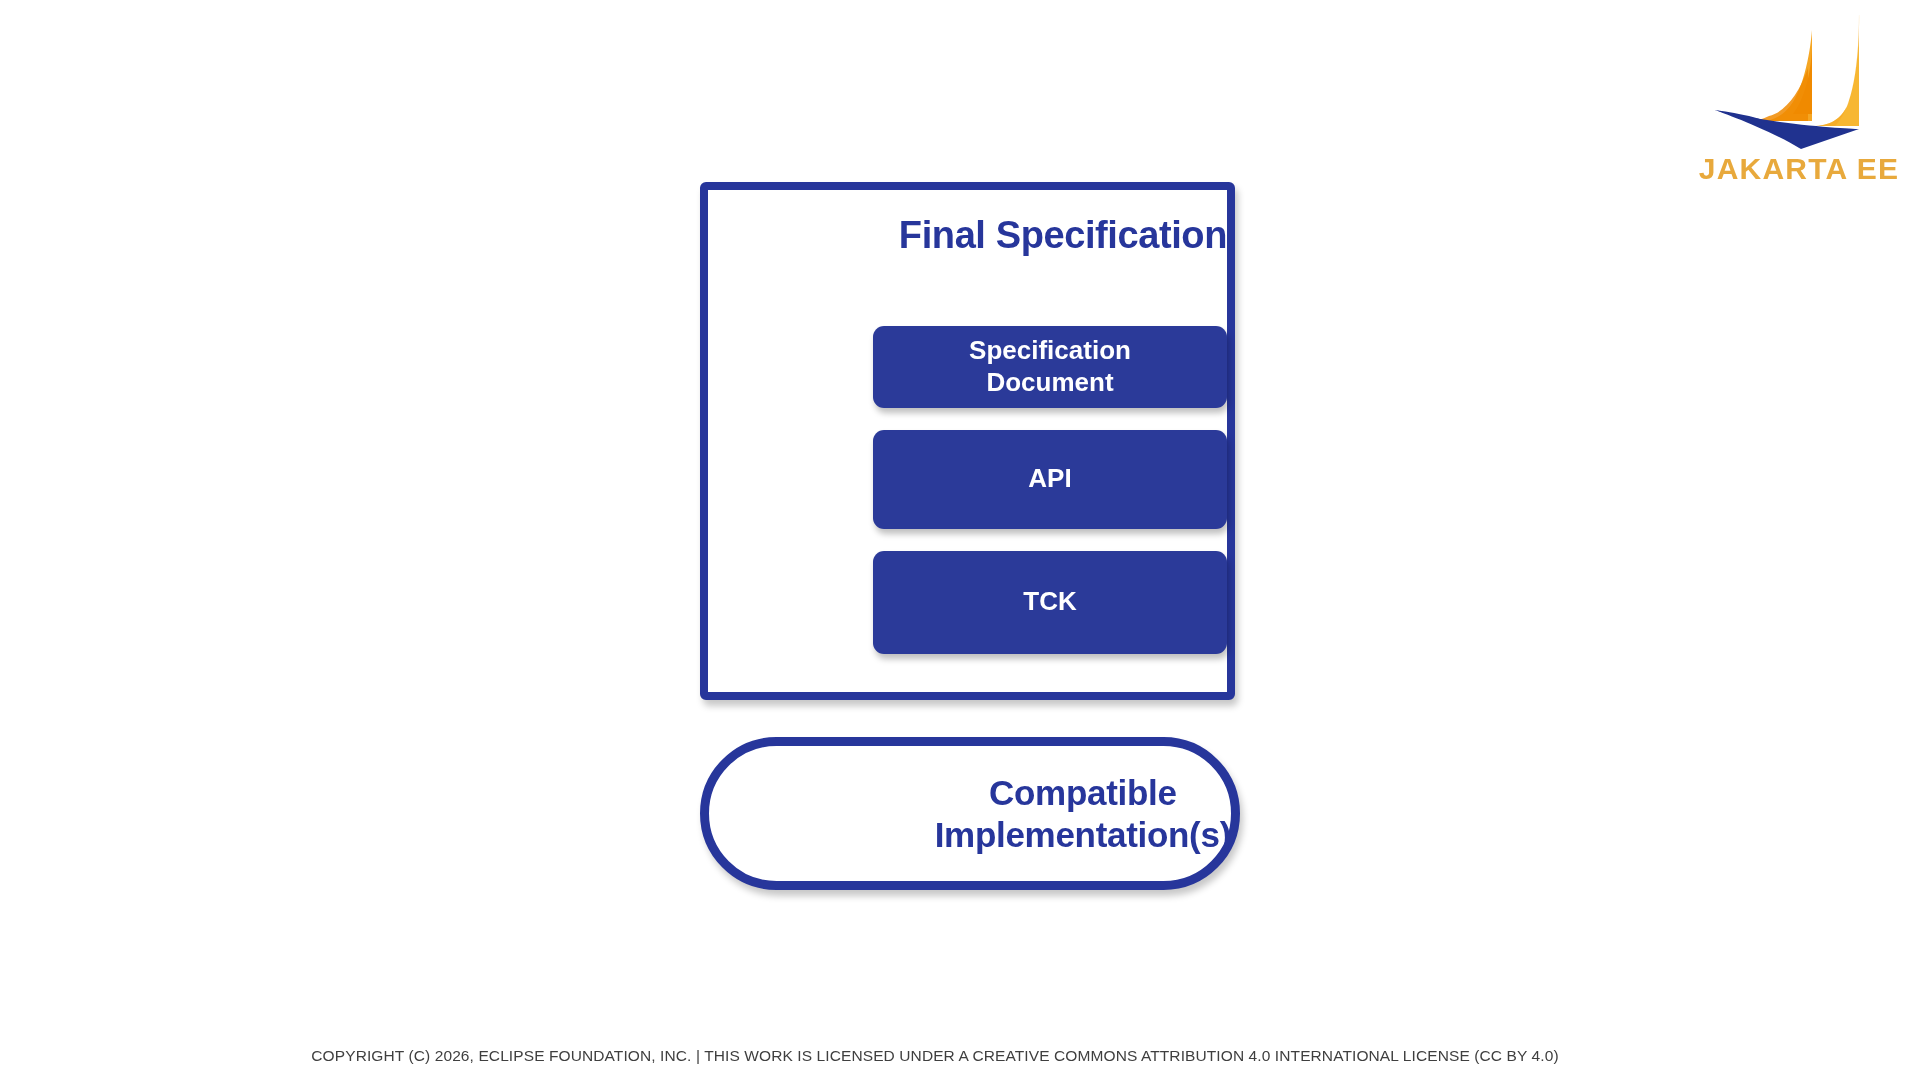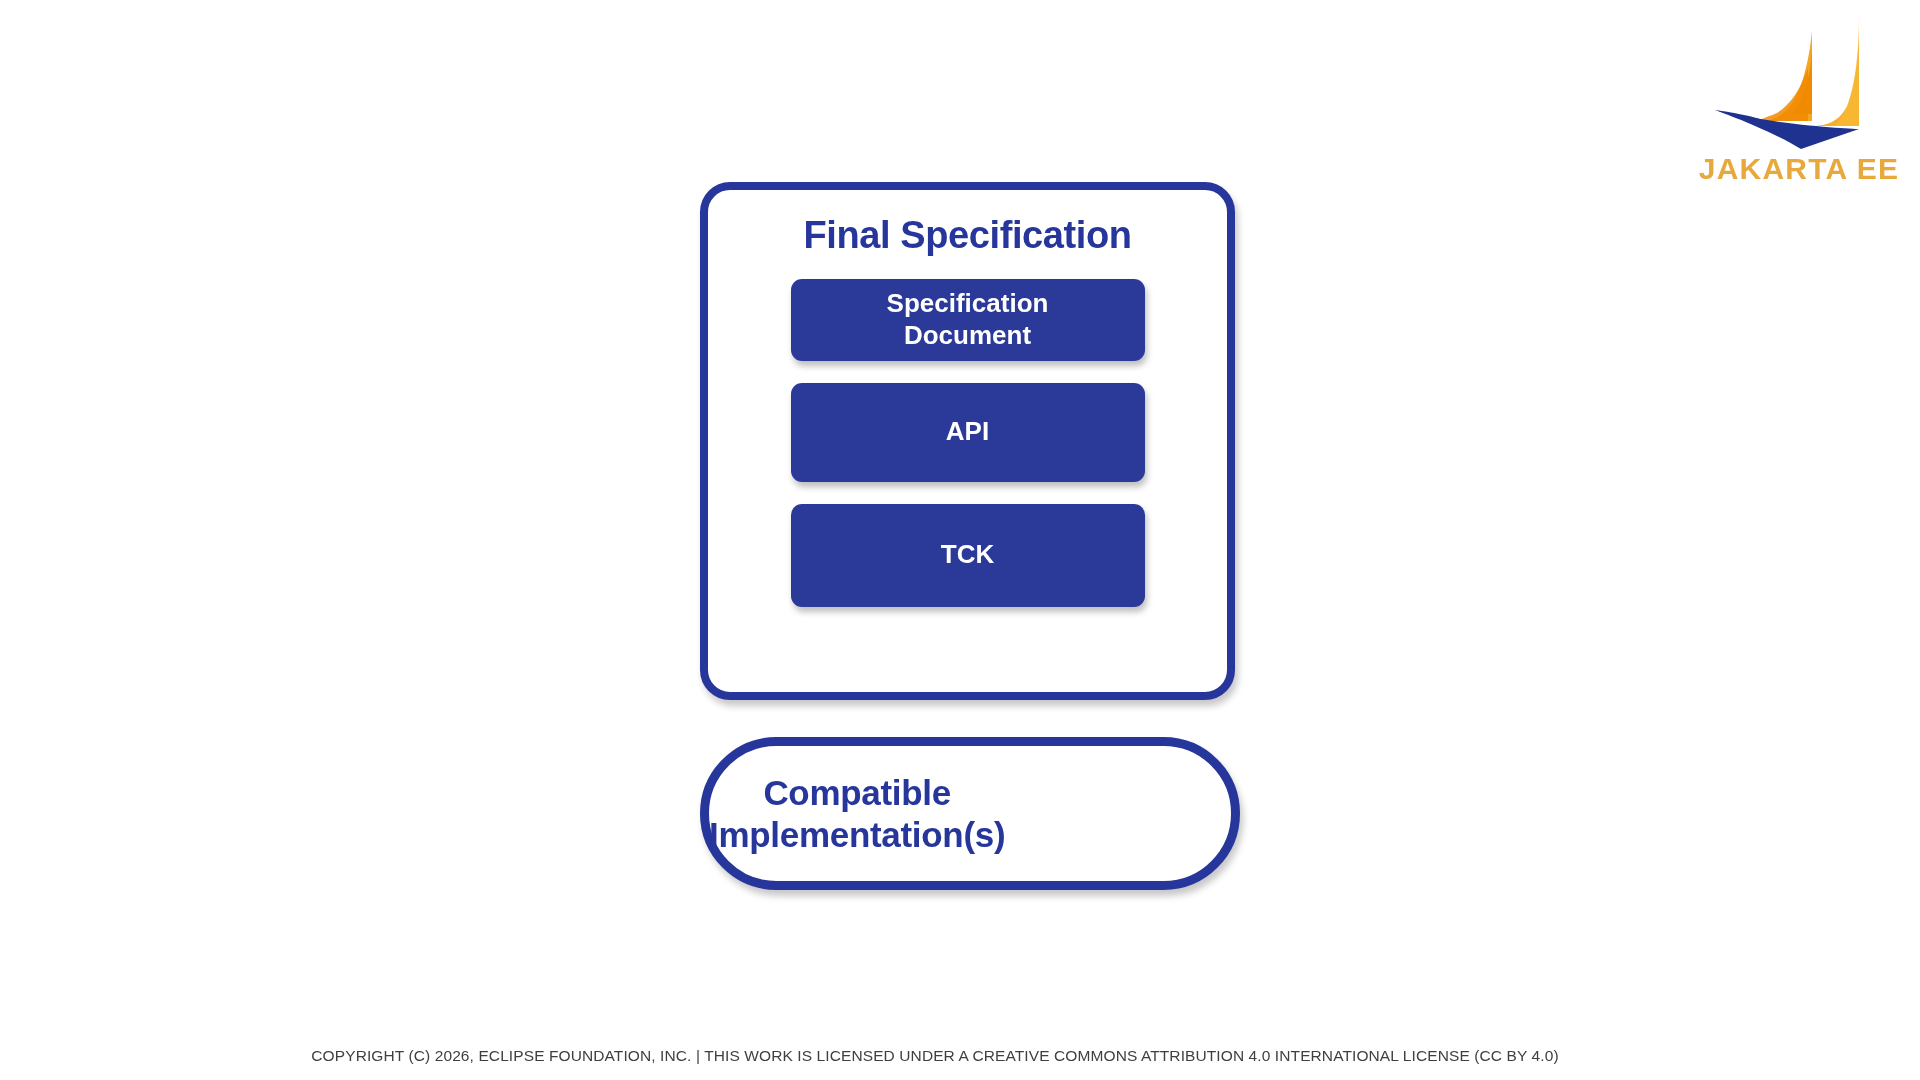--- a/index.html
+++ b/index.html
@@ -52,26 +52,26 @@
 
   
   .spec-card {
     position: absolute;
     left: 700px;
     top: 182px;
     width: 535px;
     height: 518px;
     box-sizing: border-box;
     border: 8px solid #27369b;
-    border-radius: 30px;
+    border-radius: 6px;
     background: #ffffff;
     box-shadow: 3px 6px 7px rgba(0,0,0,0.22);
     display: flex;
     flex-direction: column;
-    align-items: center;
+    align-items: flex-end;
   }
 
   .spec-title {
     margin-top: 25px;
     font-size: 38px;
     font-weight: bold;
     color: #27369b;
     letter-spacing: -0.4px;
     line-height: 1.1;
     text-align: center;
@@ -96,39 +96,39 @@
     line-height: 1.22;
     text-align: center;
     display: flex;
     align-items: center;
     justify-content: center;
     box-shadow: 2px 5px 6px rgba(0,0,0,0.25);
     font-family: "Liberation Sans", sans-serif;
     padding: 4px 8px;
     white-space: pre-line;
   }
-  .artifact-doc   { height: 82px; margin-bottom: 22px; }
+  .artifact-doc   { height: 82px; margin-bottom: 22px; margin-top: 47px; }
   .artifact-api   { height: 99px; margin-bottom: 22px; }
   .artifact-tck   { height: 103px; }
 
   
   .impl-pill {
     position: absolute;
     left: 700px;
     top: 737px;
     width: 540px;
     height: 153px;
     box-sizing: border-box;
     border: 9px solid #27369b;
     border-radius: 80px;
     background: #ffffff;
     box-shadow: 3px 6px 7px rgba(0,0,0,0.22);
     display: flex;
     align-items: center;
-    justify-content: flex-start;
+    justify-content: flex-end;
     text-align: center;
   }
   .impl-text {
     font-size: 35px;
     font-weight: bold;
     color: #27369b;
     line-height: 1.18;
     letter-spacing: -0.3px;
     white-space: pre-line;
     font-family: "Liberation Sans", sans-serif;

